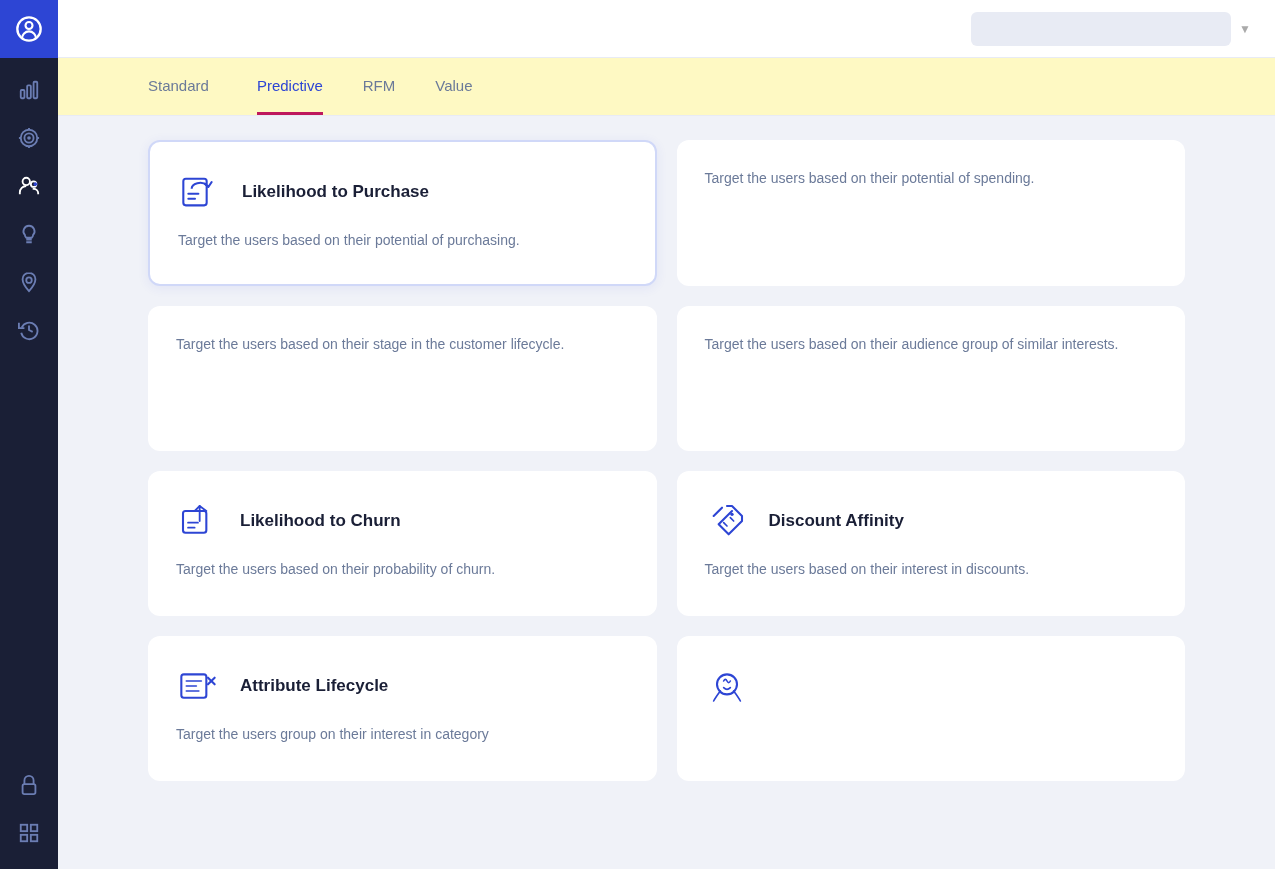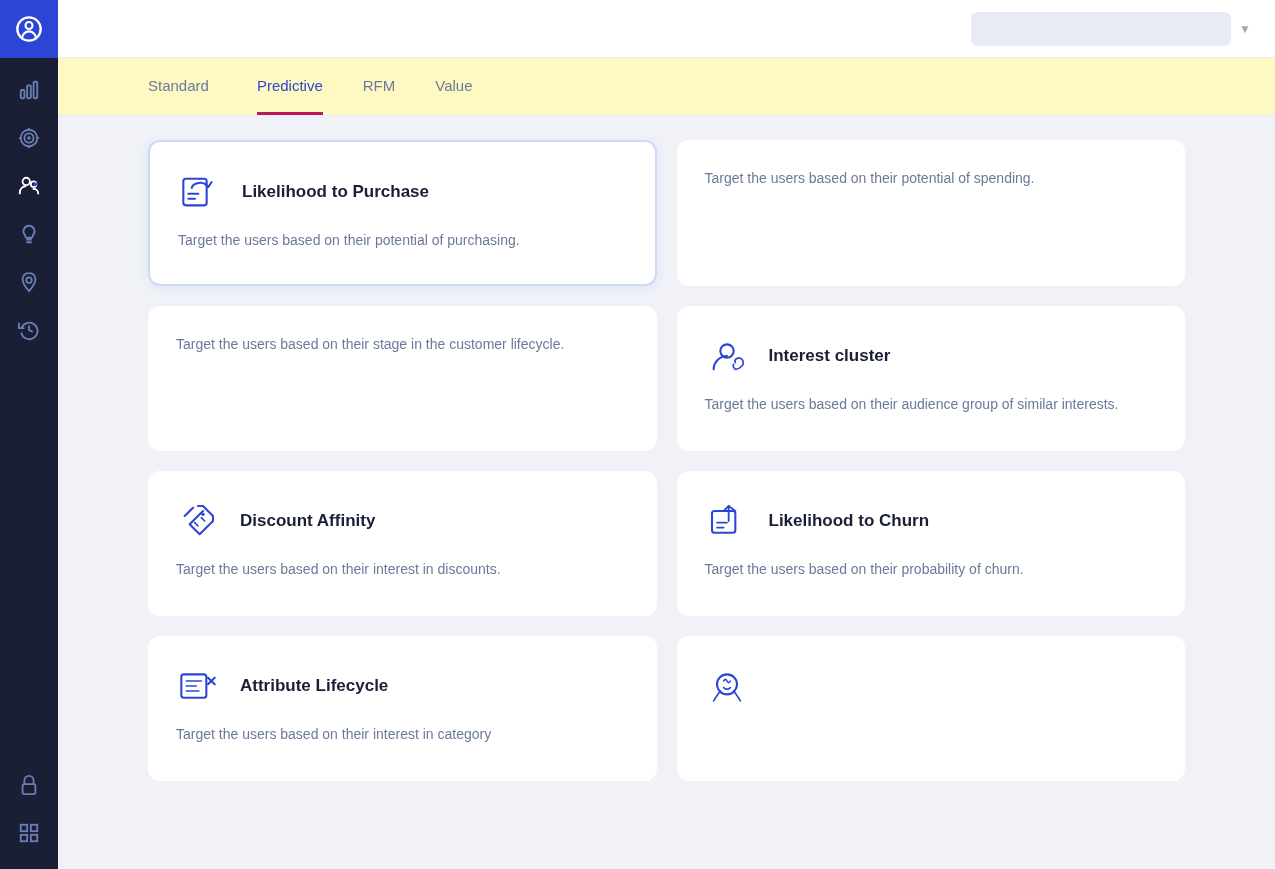--- a/index.html
+++ b/index.html
@@ -273,80 +273,70 @@
 
     <div class="card">
       <div class="card-desc">Target the users based on their potential of spending.</div>
     </div>
 
     <div class="card">
       <div class="card-desc">Target the users based on their stage in the customer lifecycle.</div>
     </div>
 
     <div class="card">
+      <div class="card-desc">Target the users based on their audience group of similar interests.</div>
+    </div>
+
+    <div class="card">
       <div class="card-header">
         <div class="card-icon">
           <svg viewBox="0 0 48 48" fill="none">
-            <circle cx="24" cy="18" r="8" stroke="#2d45d4" stroke-width="2.5"></circle>
-            <path d="M8 40c0-8.8 7.2-16 16-16" stroke="#2d45d4" stroke-width="2.5" stroke-linecap="round"></path>
-            <path d="M34 32 C32 28 38 24 42 28 C44 30 44 34 42 36 C40 38 36 40 34 40 C32 38 30 36 32 34" stroke="#2d45d4" stroke-width="2" fill="none" stroke-linecap="round" stroke-linejoin="round"></path>
-          </svg>
-        </div>
-        <span class="card-title">Interest cluster</span>
-      </div>
-      <div class="card-desc">Target the users based on their audience group of similar interests.</div>
+            <rect x="6" y="12" width="28" height="26" rx="3" stroke="#2d45d4" stroke-width="2.5" fill="none"></rect>
+            <path d="M20 12 L26 6 L34 12" stroke="#2d45d4" stroke-width="2.2" stroke-linecap="round" stroke-linejoin="round" fill="none"></path>
+            <path d="M26 6 L26 24" stroke="#2d45d4" stroke-width="2.2" stroke-linecap="round"></path>
+            <line x1="12" y1="26" x2="24" y2="26" stroke="#2d45d4" stroke-width="2" stroke-linecap="round"></line>
+            <line x1="12" y1="32" x2="20" y2="32" stroke="#2d45d4" stroke-width="2" stroke-linecap="round"></line>
+          </svg>
+        </div>
+        <span class="card-title">Likelihood to Churn</span>
+      </div>
+      <div class="card-desc">Target the users based on their probability of churn.</div>
     </div>
 
     <div class="card">
       <div class="card-header">
         <div class="card-icon">
           <svg viewBox="0 0 48 48" fill="none">
             <path d="M24 6 L30 6 L42 18 L42 24 L26 40 L14 28 L30 12" stroke="#2d45d4" stroke-width="2.5" fill="none" stroke-linecap="round" stroke-linejoin="round"></path>
             <path d="M8 18 L18 8" stroke="#2d45d4" stroke-width="2.5" stroke-linecap="round"></path>
             <line x1="28" y1="20" x2="32" y2="24" stroke="#2d45d4" stroke-width="2" stroke-linecap="round"></line>
             <line x1="20" y1="26" x2="24" y2="30" stroke="#2d45d4" stroke-width="2" stroke-linecap="round"></line>
             <circle cx="30" cy="16" r="2" fill="#2d45d4"></circle>
           </svg>
         </div>
         <span class="card-title">Discount Affinity</span>
       </div>
       <div class="card-desc">Target the users based on their interest in discounts.</div>
-    </div>
-
-    <div class="card">
-      <div class="card-header">
-        <div class="card-icon">
-          <svg viewBox="0 0 48 48" fill="none">
-            <rect x="6" y="12" width="28" height="26" rx="3" stroke="#2d45d4" stroke-width="2.5" fill="none"></rect>
-            <path d="M20 12 L26 6 L34 12" stroke="#2d45d4" stroke-width="2.2" stroke-linecap="round" stroke-linejoin="round" fill="none"></path>
-            <path d="M26 6 L26 24" stroke="#2d45d4" stroke-width="2.2" stroke-linecap="round"></path>
-            <line x1="12" y1="26" x2="24" y2="26" stroke="#2d45d4" stroke-width="2" stroke-linecap="round"></line>
-            <line x1="12" y1="32" x2="20" y2="32" stroke="#2d45d4" stroke-width="2" stroke-linecap="round"></line>
-          </svg>
-        </div>
-        <span class="card-title">Likelihood to Churn</span>
-      </div>
-      <div class="card-desc">Target the users based on their probability of churn.</div>
     </div>
 
     <div class="card">
       <div class="card-header">
         <div class="card-icon">
           <svg viewBox="0 0 48 48" fill="none">
             <rect x="4" y="10" width="30" height="28" rx="3" stroke="#2d45d4" stroke-width="2.5" fill="none"></rect>
             <line x1="10" y1="18" x2="28" y2="18" stroke="#2d45d4" stroke-width="2" stroke-linecap="round"></line>
             <line x1="10" y1="24" x2="22" y2="24" stroke="#2d45d4" stroke-width="2" stroke-linecap="round"></line>
             <line x1="10" y1="30" x2="25" y2="30" stroke="#2d45d4" stroke-width="2" stroke-linecap="round"></line>
             <path d="M36 14 L44 22" stroke="#2d45d4" stroke-width="2.5" stroke-linecap="round"></path>
             <path d="M44 14 L36 22" stroke="#2d45d4" stroke-width="2.5" stroke-linecap="round"></path>
           </svg>
         </div>
         <span class="card-title">Attribute Lifecycle</span>
       </div>
-      <div class="card-desc">Target the users based on their interest in  category</div>
+      <div class="card-desc">Target the users group on their interest in  category</div>
     </div>
 
     <div class="card">
       <div class="card-header">
         <div class="card-icon">
           <svg viewBox="0 0 48 48" fill="none">
             <circle cx="24" cy="22" r="12" stroke="#2d45d4" stroke-width="2.5" fill="none"></circle>
             <path d="M16 30 Q10 38 8 42" stroke="#2d45d4" stroke-width="2" stroke-linecap="round"></path>
             <path d="M32 30 Q38 38 40 42" stroke="#2d45d4" stroke-width="2" stroke-linecap="round"></path>
             <path d="M20 18 Q22 14 24 18 Q26 22 28 18" stroke="#2d45d4" stroke-width="2" stroke-linecap="round" fill="none"></path>

